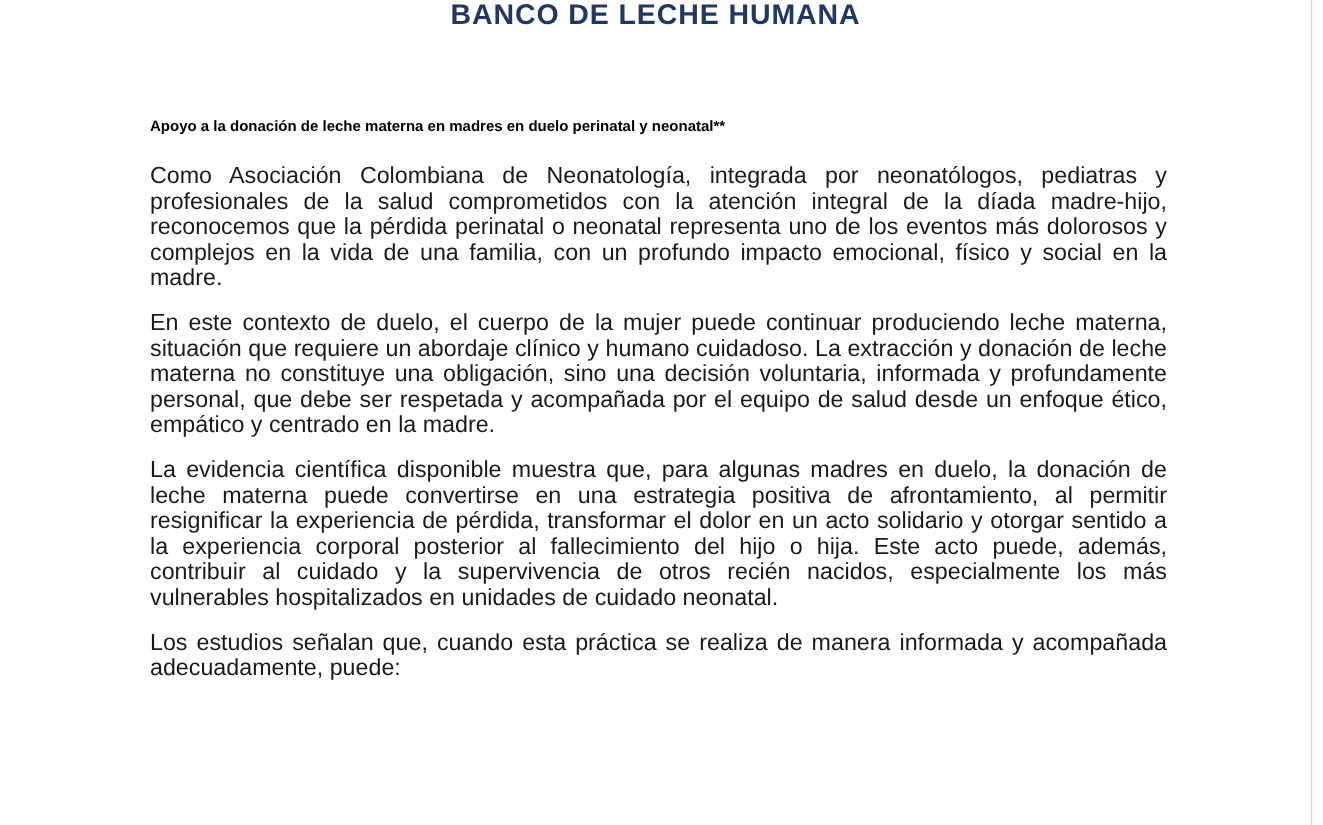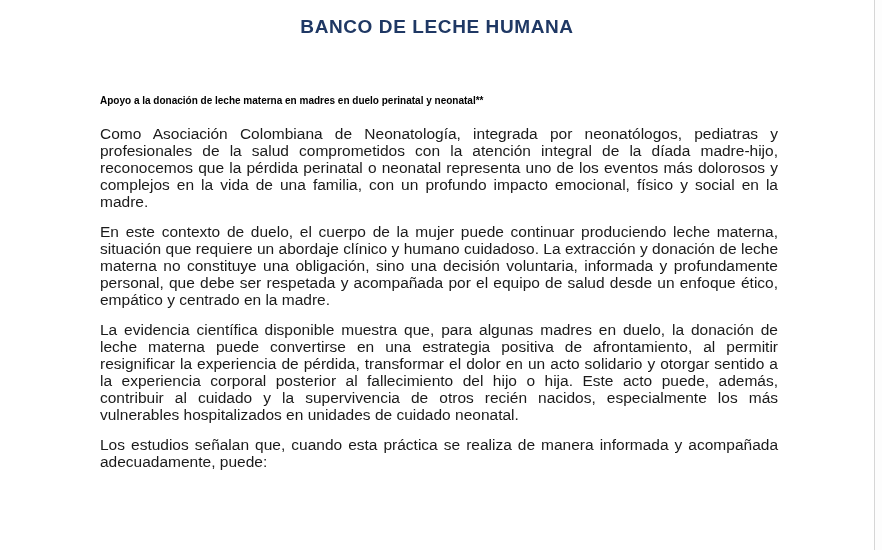--- a/index.html
+++ b/index.html
@@ -18,21 +18,21 @@
   .page {
     position: absolute;
     top: 0;
     left: 0;
     width: 874px;
     height: 550px;
     background: #ffffff;
   }
   .doc-title {
     margin: 0;
-    padding-top: 16px;
+    padding-top: 0px;
     width: 874px;
     text-align: center;
     font-size: 19px;
     line-height: 22px;
     font-weight: bold;
     letter-spacing: 0.6px;
     color: #1F3864;
     font-family: "Liberation Sans", sans-serif;
   }
   .section-heading {

